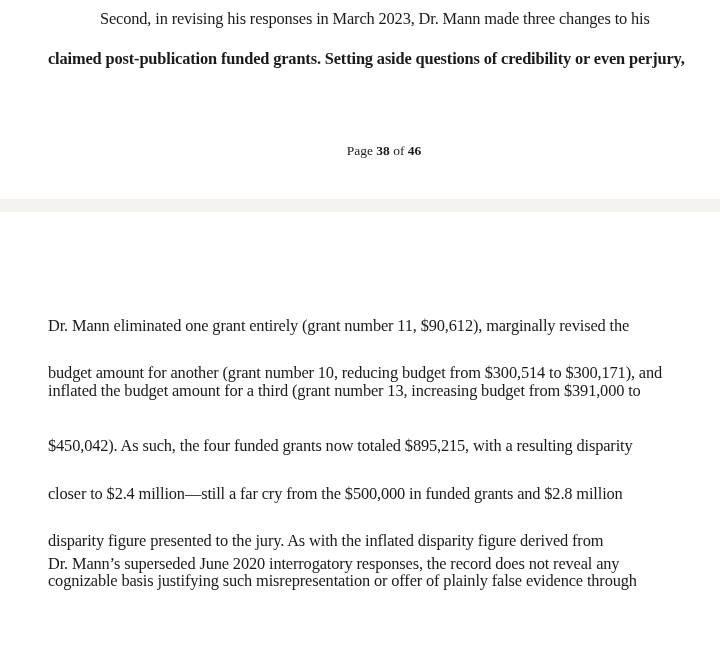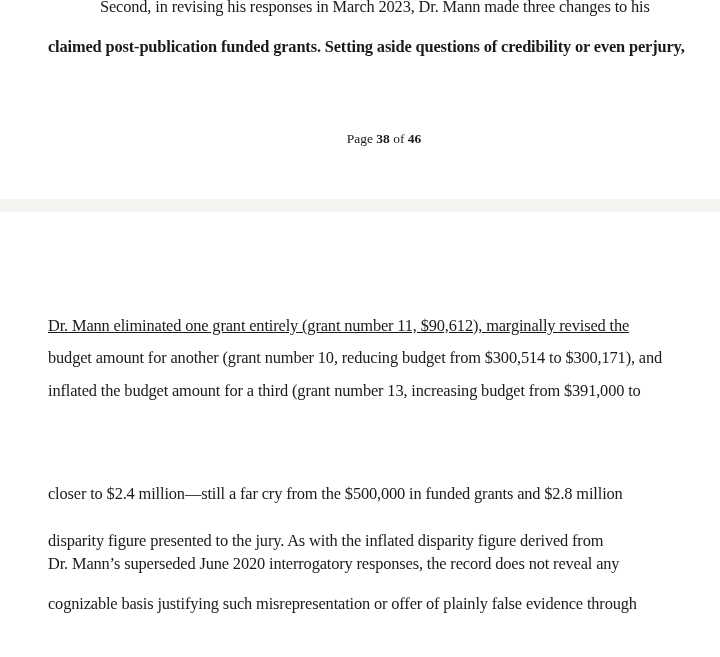--- a/index.html
+++ b/index.html
@@ -15,21 +15,21 @@
       font-family: "Liberation Serif", serif;
       color: #1a1a1a;
     }
     .page {
       position: absolute;
       left: 0;
       width: 720px;
       background: #ffffff;
     }
     .page-top {
-      top: 0;
+      top: 12px;
       height: 161px;
       border-radius: 17px;
     }
     .page-gap {
       position: absolute;
       left: 0;
       top: 199px;
       width: 720px;
       height: 13px;
       background: #f4f3ef;
@@ -74,20 +74,21 @@
     <span>Page</span>
     <b>38</b>
     <span>of</span>
     <b>46</b>
   </div>
 </div>
 
 <div class="page-gap"></div>
 
 <div class="page page-bottom">
-  <div class="line" style="top:104px;text-decoration:underline;">Dr. Mann eliminated one grant entirely (grant number 11, $90,612), marginally revised the</div>
-  <div class="line" style="top:136px;">budget amount for another (grant number 10, reducing budget from $300,514 to $300,171), and</div>
+  <div class="line" style="top:104px;">Dr. Mann eliminated one grant entirely (grant number 11, $90,612), marginally revised the</div>
+  <div class="line" style="top:151px;">budget amount for another (grant number 10, reducing budget from $300,514 to $300,171), and</div>
   <div class="line" style="top:169px;">inflated the budget amount for a third (grant number 13, increasing budget from $391,000 to</div>
+  <div class="line" style="top:224px;">$450,042).  As such, the four funded grants now totaled $895,215, with a resulting disparity</div>
   <div class="line" style="top:272px;">closer to $2.4 million—still a far cry from the $500,000 in funded grants and $2.8 million</div>
   <div class="line" style="top:302px;margin-top:17px;">disparity figure presented to the jury.  As with the inflated disparity figure derived from</div>
   <div class="line" style="top:342px;">Dr. Mann’s superseded June 2020 interrogatory responses, the record does not reveal any</div>
-  <div class="line" style="top:382px;">cognizable basis justifying such misrepresentation or offer of plainly false evidence through</div>
+  <div class="line" style="top:359px;">cognizable basis justifying such misrepresentation or offer of plainly false evidence through</div>
 </div>
 
 </body></html>

